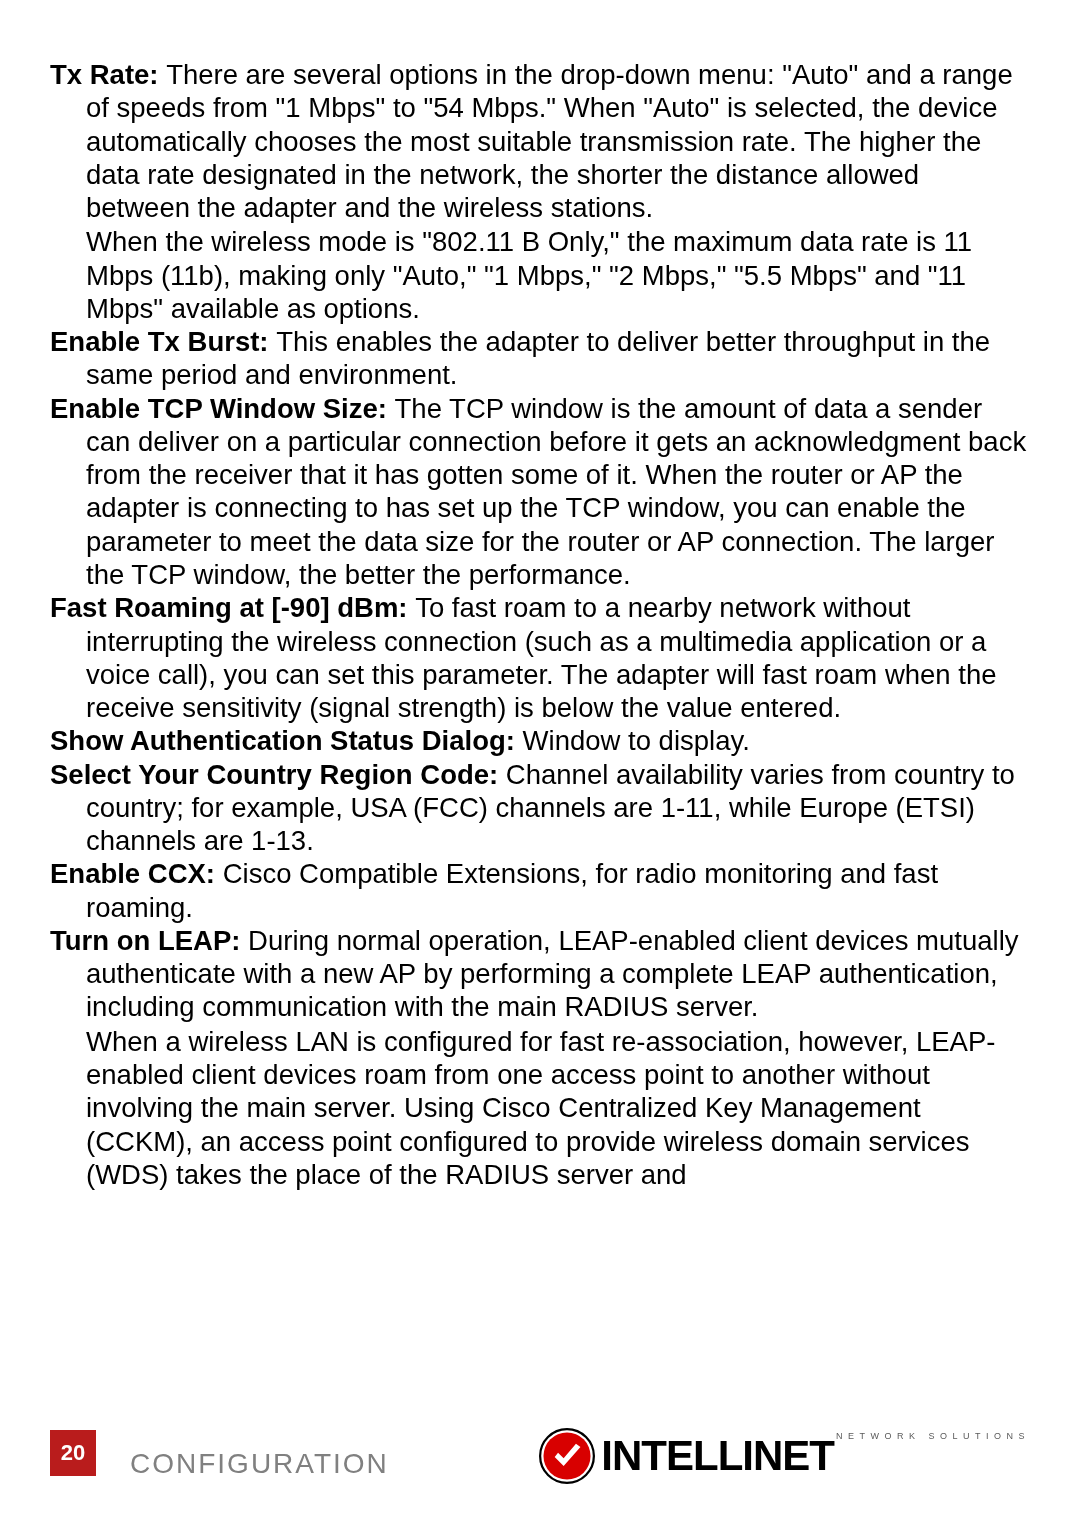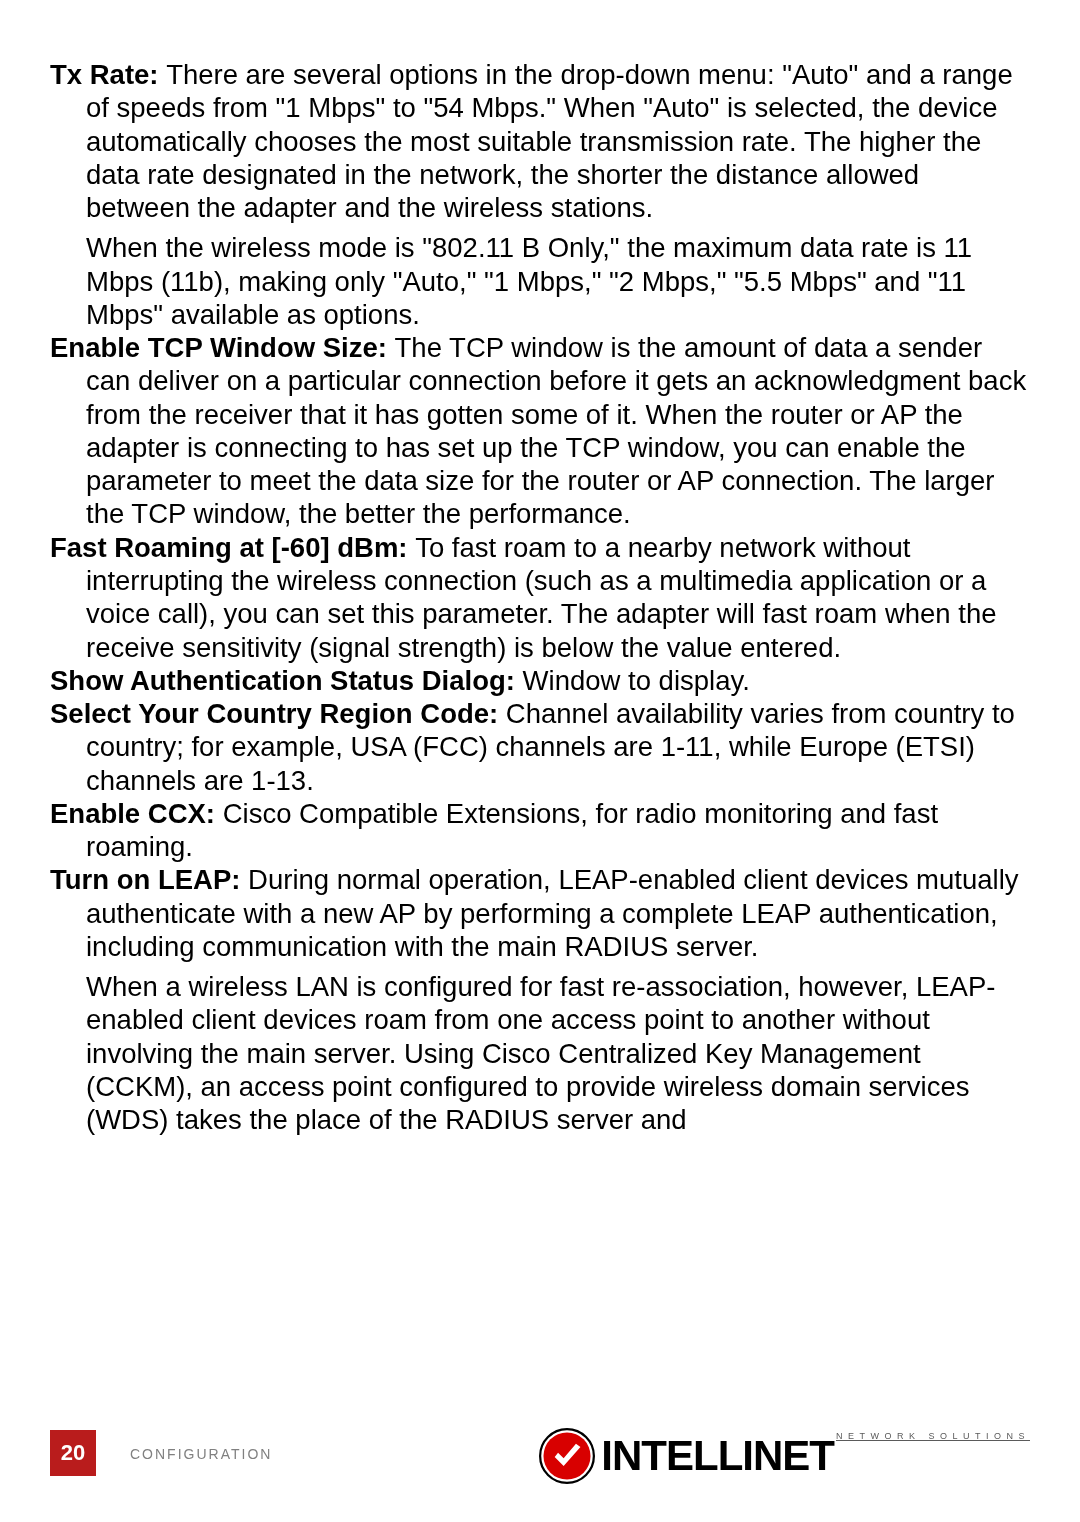--- a/index.html
+++ b/index.html
@@ -26,21 +26,21 @@
     font-weight: bold;
     text-align: center;
   }
   .hang {
     padding-left: 36px;
     text-indent: -36px;
   }
   .cont {
     padding-left: 36px;
     text-indent: 0;
-    margin-top: 7px;
+    margin-top: 1px;
   }
   .footer {
     position: absolute;
     left: 0;
     bottom: 0;
     width: 100%;
     height: 120px;
   }
   .page-num-box {
     position: absolute;
@@ -52,23 +52,23 @@
     color: #fff;
     font-weight: bold;
     font-size: 22px;
     display: flex;
     align-items: center;
     justify-content: center;
   }
   .section-label {
     position: absolute;
     left: 130px;
-    bottom: 60px;
+    bottom: 42px;
     color: #808080;
-    font-size: 14px;
+    font-size: 28px;
     letter-spacing: 2px;
     font-family: Arial, Helvetica, sans-serif;
   }
   .brand {
     position: absolute;
     right: 50px;
     bottom: 38px;
     display: flex;
     align-items: center;
   }
@@ -88,40 +88,42 @@
     font-size: 42px;
     letter-spacing: -1px;
     color: #000;
   }
   .brand-sub {
     font-size: 9px;
     letter-spacing: 5.5px;
     color: #5a5a5a;
     margin-top: -3px;
     padding-left: 2px;
-    text-decoration: underline;
   }
 </style>
 </head>
 <body>
 
 <div class="page">
 
   <div class="entry hang">
     <span class="term">Tx Rate: </span><span>There are several options in the drop-down menu: "Auto" and a range of speeds from "1 Mbps" to "54 Mbps." When "Auto" is selected, the device automatically chooses the most suitable transmission rate. The higher the data rate designated in the network, the shorter the distance allowed between the adapter and the wireless stations.</span>
   </div>
   <div class="entry cont">When the wireless mode is "802.11 B Only," the maximum data rate is 11 Mbps (11b), making only "Auto," "1 Mbps," "2 Mbps," "5.5 Mbps" and "11 Mbps" available as options.</div>
 
+  <div class="entry hang">
+    <span class="term">Enable Tx Burst: </span><span>This enables the adapter to deliver better throughput in the same period and environment.</span>
+  </div>
 
   <div class="entry hang">
     <span class="term">Enable TCP Window Size: </span><span>The TCP window is the amount of data a sender can deliver on a particular connection before it gets an acknowledgment back from the receiver that it has gotten some of it. When the router or AP the adapter is connecting to has set up the TCP window, you can enable the parameter to meet the data size for the router or AP connection. The larger the TCP window, the better the performance.</span>
   </div>
 
   <div class="entry hang">
-    <span class="term">Fast Roaming at [-60] dBm: </span><span>To fast roam to a nearby network without interrupting the wireless connection (such as a multimedia application or a voice call), you can set this parameter. The adapter will fast roam when the receive sensitivity (signal strength) is below the value entered.</span>
+    <span class="term">Fast Roaming at [-90] dBm: </span><span>To fast roam to a nearby network without interrupting the wireless connection (such as a multimedia application or a voice call), you can set this parameter. The adapter will fast roam when the receive sensitivity (signal strength) is below the value entered.</span>
   </div>
 
   <div class="entry hang">
     <span class="term">Show Authentication Status Dialog: </span><span>Window to display.</span>
   </div>
 
   <div class="entry hang">
     <span class="term">Select Your Country Region Code: </span><span>Channel availability varies from country to country; for example, USA (FCC) channels are 1-11, while Europe (ETSI) channels are 1-13.</span>
   </div>
 

